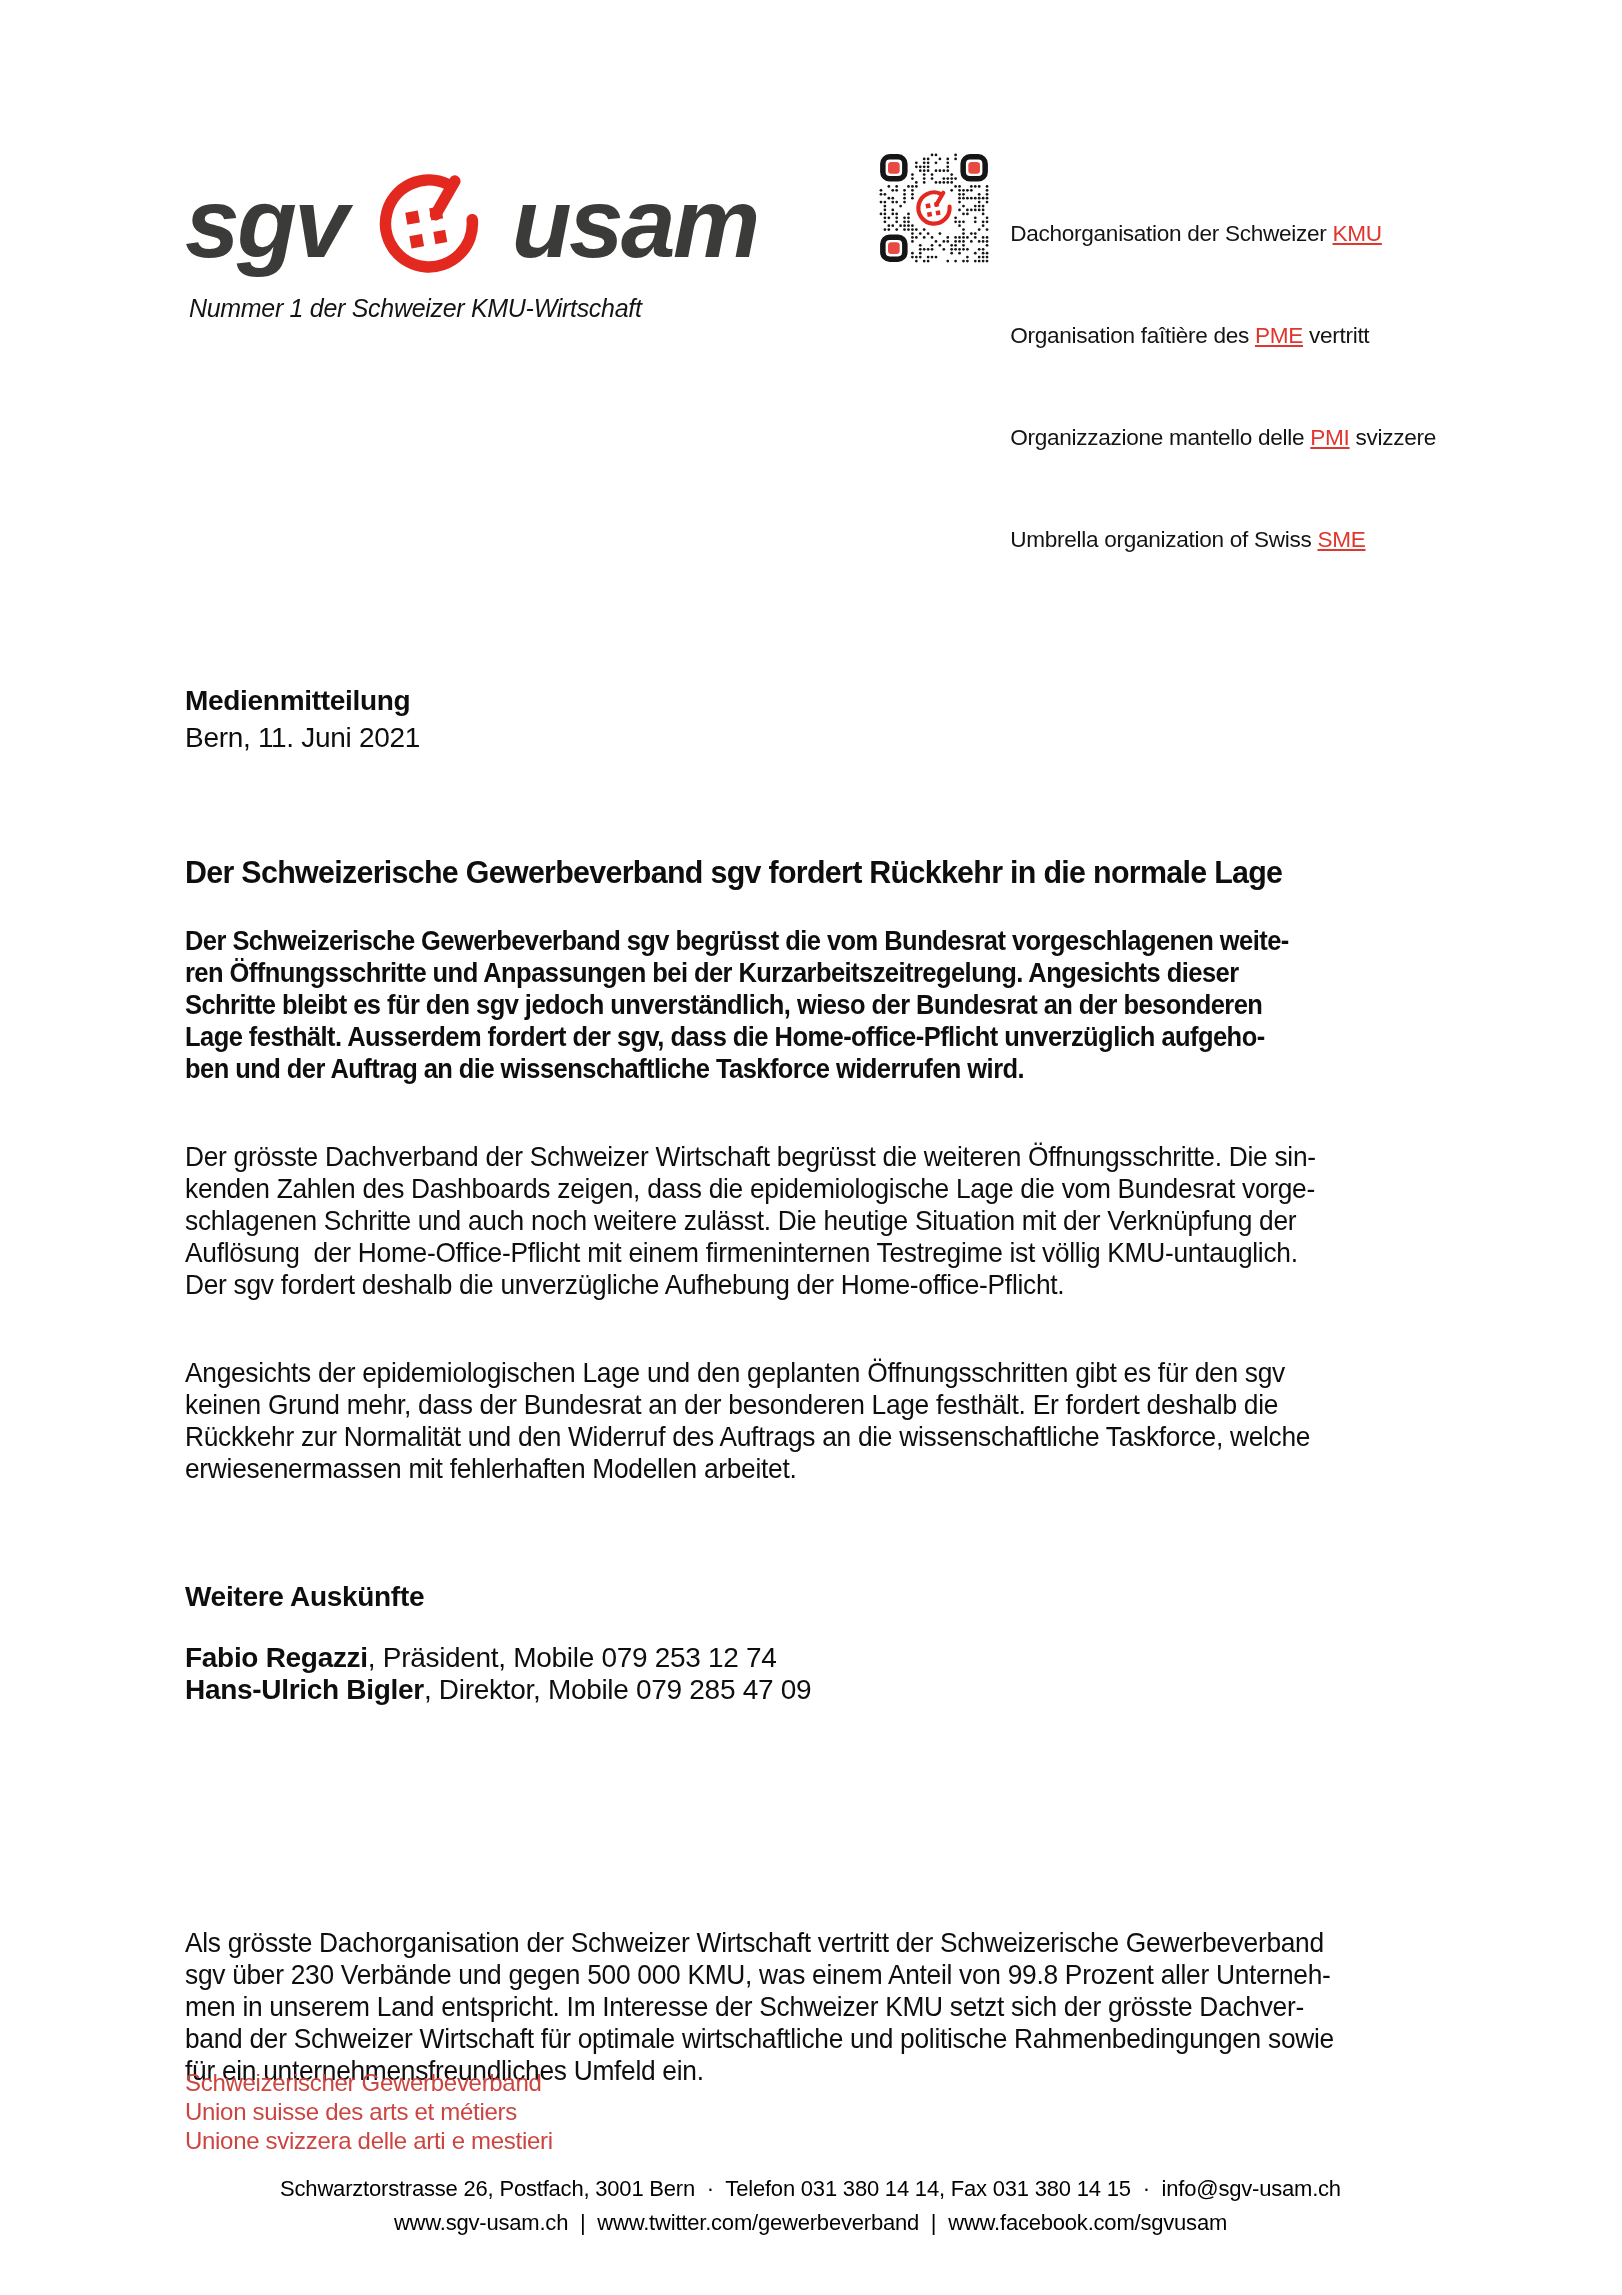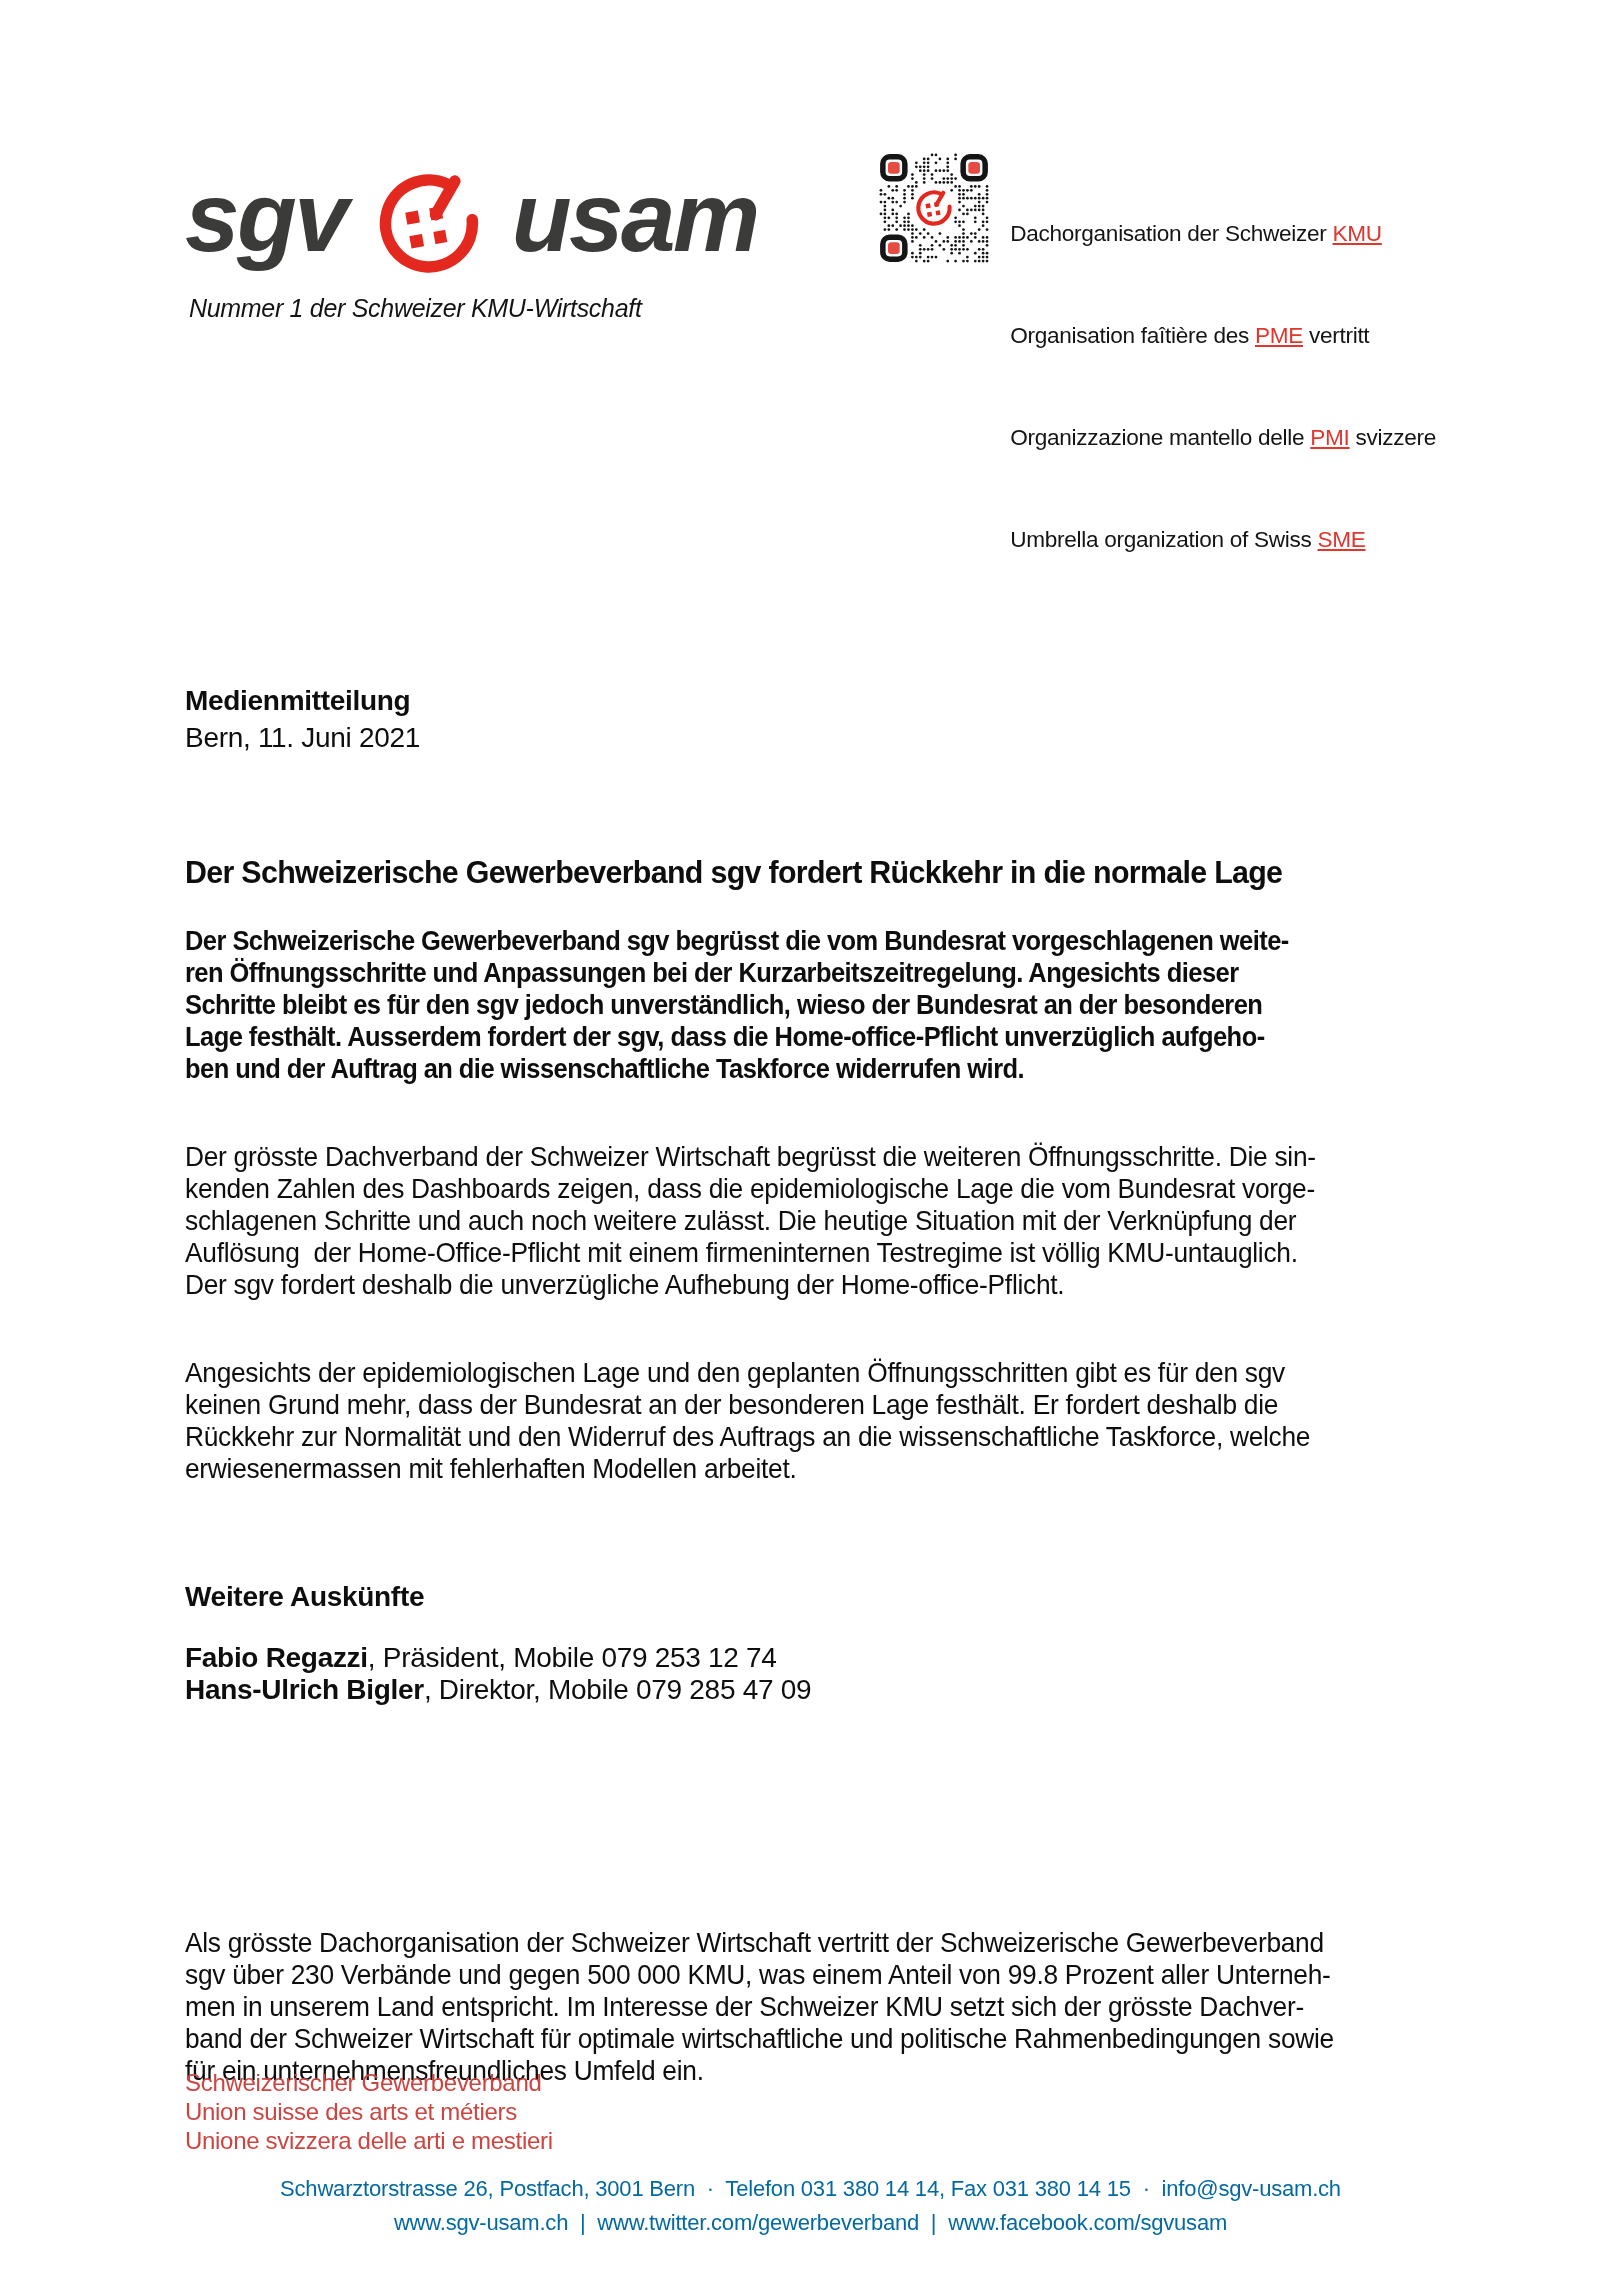--- a/index.html
+++ b/index.html
@@ -21,21 +21,21 @@
   
   .header-row {
     display: flex;
     justify-content: space-between;
     align-items: flex-start;
     padding-top: 145px;
   }
   .logo-block { margin-top: 17px; }
   .logo-line {
     display: inline-flex;
-    align-items: center;
+    align-items: flex-end;
     white-space: nowrap;
     gap: 24px;
   }
   .logo-word {
     font-style: italic;
     font-weight: 700;
     font-size: 98px;
     letter-spacing: -2.6px;
     color: #3b3b3a;
     line-height: 1;
@@ -128,21 +128,21 @@
     letter-spacing: -0.3px;
     color: #cd4540;
     line-height: 29px;
     flex-direction: column;
   }
   .footer-black {
     text-align: center;
     font-size: 22px;
     letter-spacing: -0.2px;
     line-height: 27.5px;
-    color: #0369a1;
+    color: #000000;
     white-space: pre;
   }
   .footer-address { margin-top: 19.6px; }
   .footer-web { margin-top: 6.5px; }
 
   .svgdefs { position: absolute; width: 0; height: 0; }
 </style>
 </head>
 <body>
 

